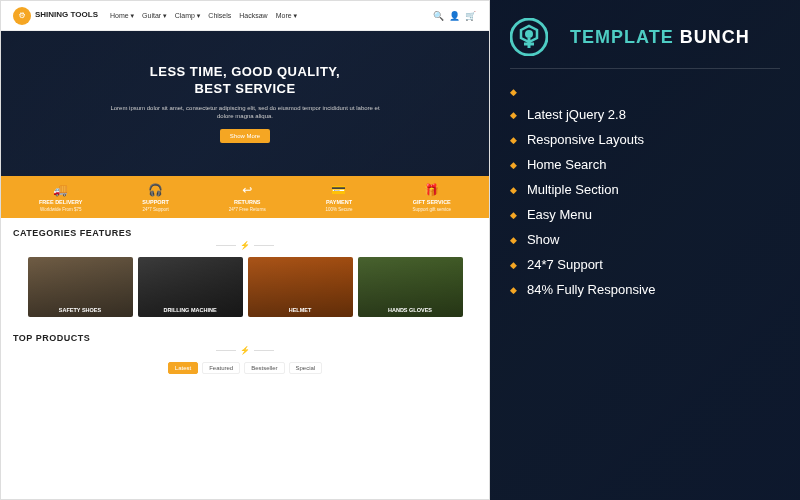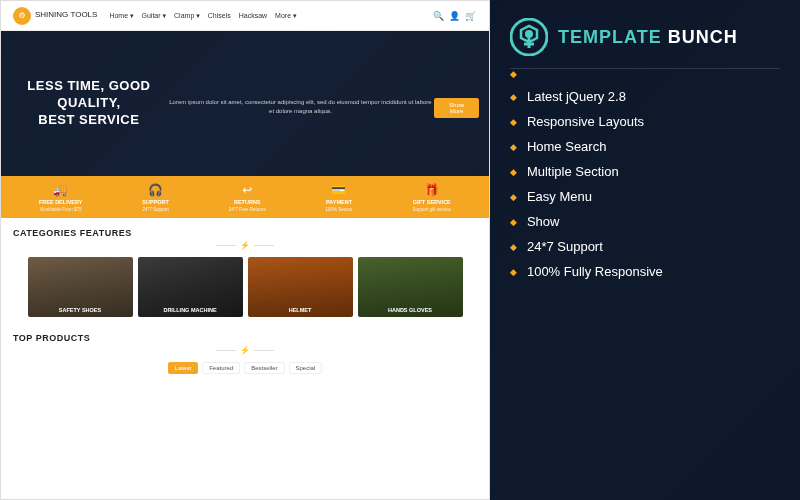--- a/index.html
+++ b/index.html
@@ -42,21 +42,21 @@
       background: #f5a623;
       border-radius: 50%;
       display: flex;
       align-items: center;
       justify-content: center;
       font-size: 8px;
       color: #fff;
     }
     .logo-text {
       font-size: 8px;
-      font-weight: normal;
+      font-weight: bold;
       line-height: 1.1;
       color: #222;
     }
     .nav-links {
       display: flex;
       gap: 8px;
       flex: 1;
     }
     .nav-link {
       font-size: 7px;
@@ -70,21 +70,21 @@
       font-size: 9px;
       color: #333;
     }
 
     
     .hero {
       background: linear-gradient(rgba(20,30,50,0.7), rgba(20,30,50,0.7)),
                   linear-gradient(135deg, #2c3e50 0%, #3d5a80 50%, #2c3e50 100%);
       height: 145px;
       display: flex;
-      flex-direction: row;
+      flex-direction: column;
       align-items: center;
       justify-content: center;
       text-align: center;
       padding: 10px;
       position: relative;
     }
     .hero-bg-img {
       position: absolute;
       top: 0; left: 0; right: 0; bottom: 0;
       background: linear-gradient(rgba(15,25,45,0.72), rgba(15,25,45,0.72));
@@ -275,21 +275,22 @@
 
     .right-content {
       position: relative;
       z-index: 1;
     }
 
     
     .brand-header {
       display: flex;
       align-items: center;
-      gap: 10px;
+      gap: 22px;
+      margin-bottom: 18px;
       padding-bottom: 12px;
       border-bottom: 1px solid rgba(255,255,255,0.15);
     }
     .brand-logo {
       width: 38px;
       height: 38px;
     }
     .brand-name {
       font-size: 18px;
       font-weight: 900;
@@ -477,17 +478,17 @@
       <li>
         <span class="diamond-icon">◆</span>
         <span class="feature-text">Show</span>
       </li>
       <li>
         <span class="diamond-icon">◆</span>
         <span class="feature-text">24*7 Support</span>
       </li>
       <li>
         <span class="diamond-icon">◆</span>
-        <span class="feature-text">100% Fully Responsive</span>
+        <span class="feature-text">84% Fully Responsive</span>
       </li>
     </ul>
   </div>
 </div>
 
 </body></html>

